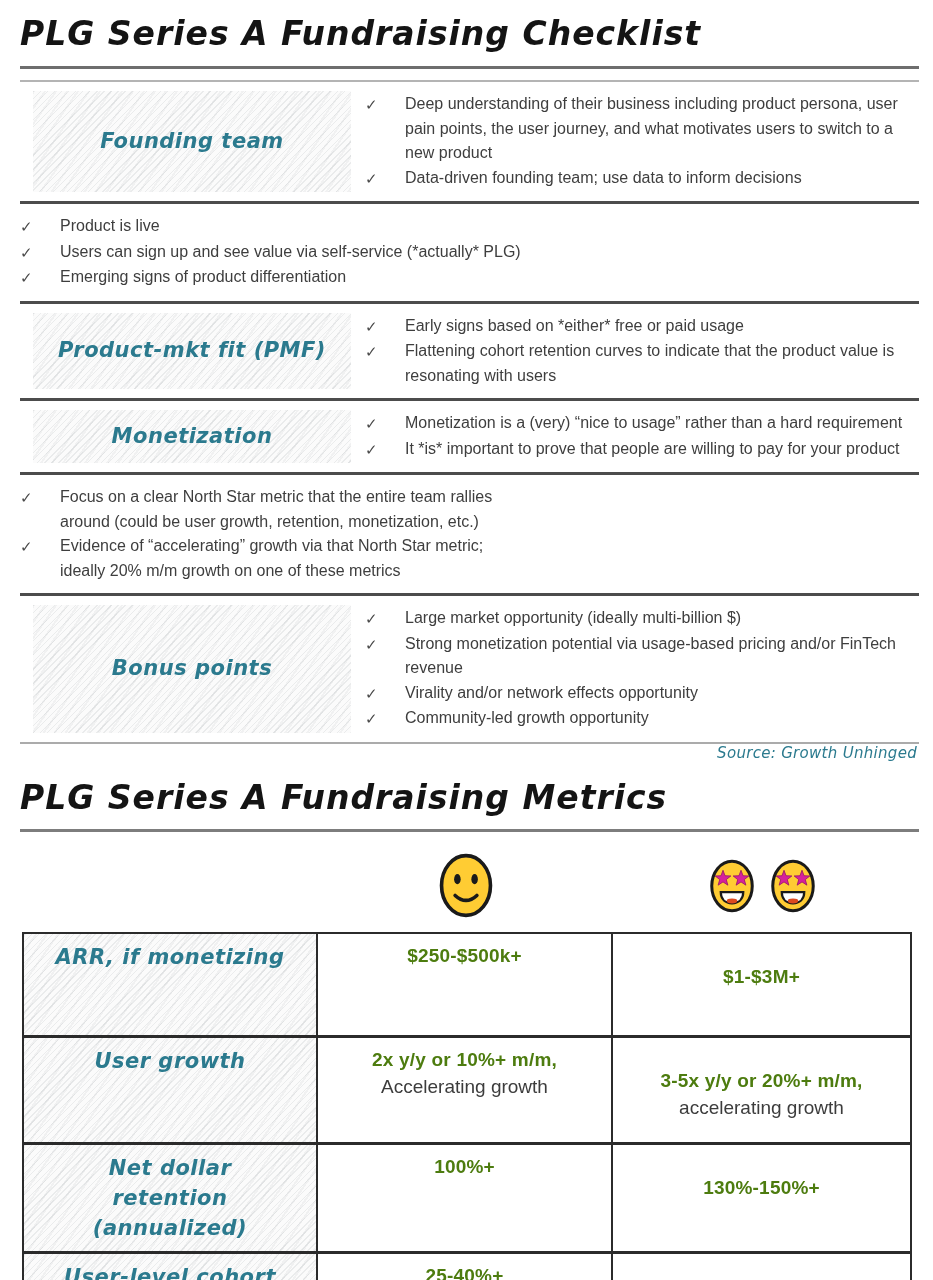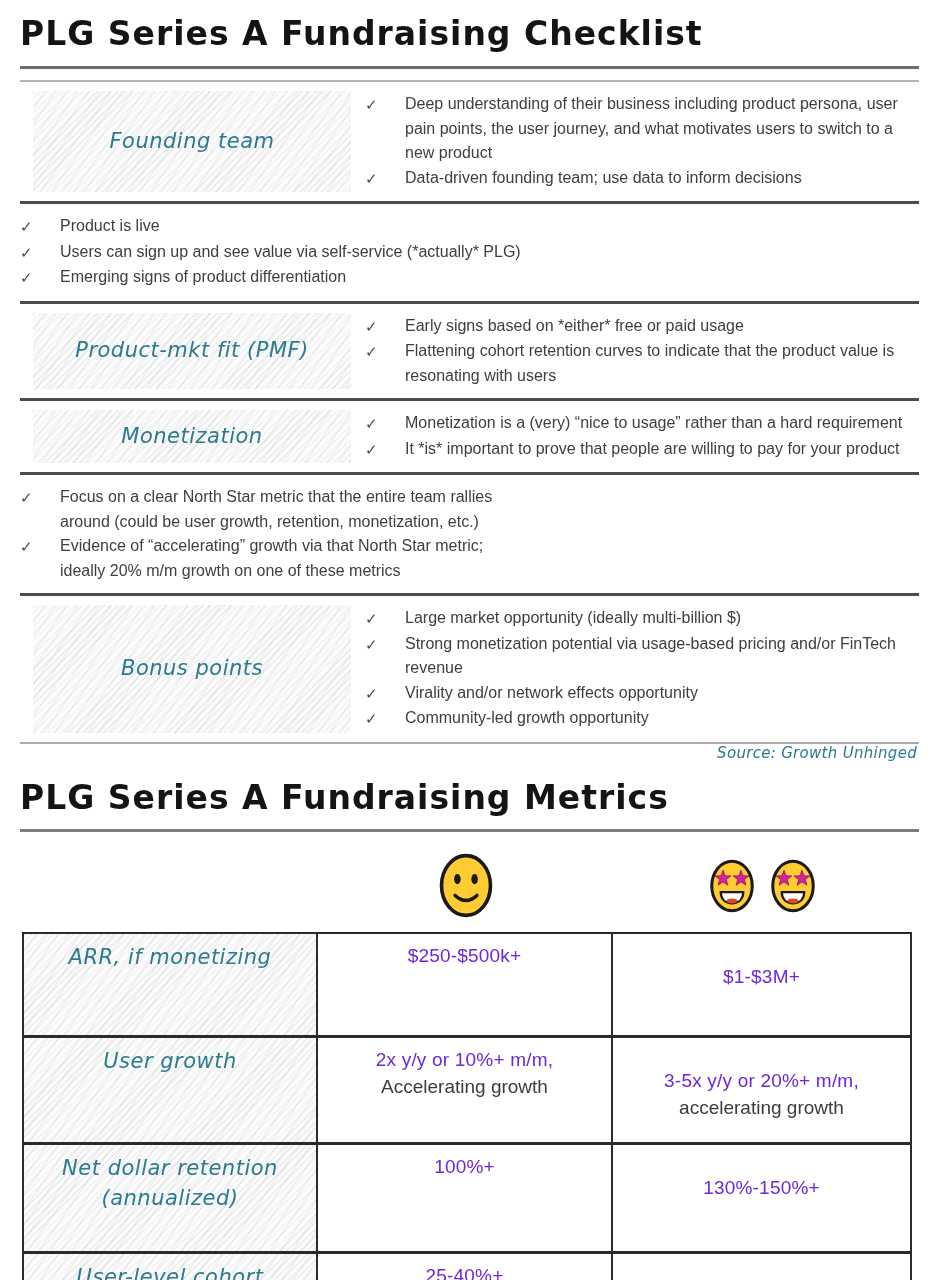--- a/index.html
+++ b/index.html
@@ -9,20 +9,21 @@
     overflow: hidden;
     font-family: "Liberation Sans", sans-serif;
     color: #3e3e3e;
   }
   .page { width: 933px; height: 1280px; padding: 10px 14px 0 20px; position: relative; }
 
   
   .hand-title {
     font-family: "DejaVu Sans", sans-serif;
     font-weight: bold;
+    font-style: italic;
     font-size: 33px;
     letter-spacing: 1px;
     color: #141414;
     padding-top: 4px;
   }
   .rule-double { margin-top: 13px; }
   .rule-double .r1 { height: 3px; background: #6e6e6e; }
   .rule-double .r2 { height: 2px; background: #b4b4b4; margin-top: 11px; }
   .rule-single { height: 3px; background: #7d7d7d; margin-top: 12px; }
 
@@ -31,20 +32,21 @@
     background:
       repeating-linear-gradient(135deg, rgba(120,130,135,0.13) 0px, rgba(120,130,135,0.13) 1px, rgba(0,0,0,0) 1px, rgba(0,0,0,0) 5px),
       repeating-linear-gradient(125deg, rgba(150,155,160,0.10) 0px, rgba(150,155,160,0.10) 2px, rgba(0,0,0,0) 2px, rgba(0,0,0,0) 9px),
       #fbfbfb;
   }
   .teal-hand {
     font-family: "DejaVu Sans", sans-serif;
     font-style: italic;
     color: #2b7a8e;
     letter-spacing: 0.5px;
+    font-weight: bold;
   }
 
   
   .crow {
     display: flex;
     border-bottom: 3px solid #4c4c4c;
     padding: 7px 0;
     align-items: stretch;
   }
   .crow.last { border-bottom: 2px solid #ababab; }
@@ -101,21 +103,21 @@
     border-right: 2px solid #2b2b2b;
     display: flex;
     flex-direction: column;
     justify-content: flex-start;
     align-items: center;
     text-align: center;
     padding: 8px 10px;
   }
   .mcell:last-child { border-right: none; margin-top: 21px; }
   .mlabel { font-size: 21px; line-height: 30px; }
-  .mbold { font-weight: normal; font-size: 19px; line-height: 27px; color: #6d28d9; letter-spacing: 0.2px; }
+  .mbold { font-weight: bold; font-size: 19px; line-height: 27px; color: #4d7c0f; letter-spacing: 0.2px; }
   .mnorm { font-size: 19px; line-height: 27px; color: #3c3c3c; }
   .mnorm:empty { display: none; }
   .h-r1 { min-height: 80px; }
   .h-r2 { min-height: 83px; }
   .h-r3 { min-height: 85px; }
   .h-r4 { min-height: 105px; }
 
   .emoji-svg { display: block; }
 </style>
 </head>

